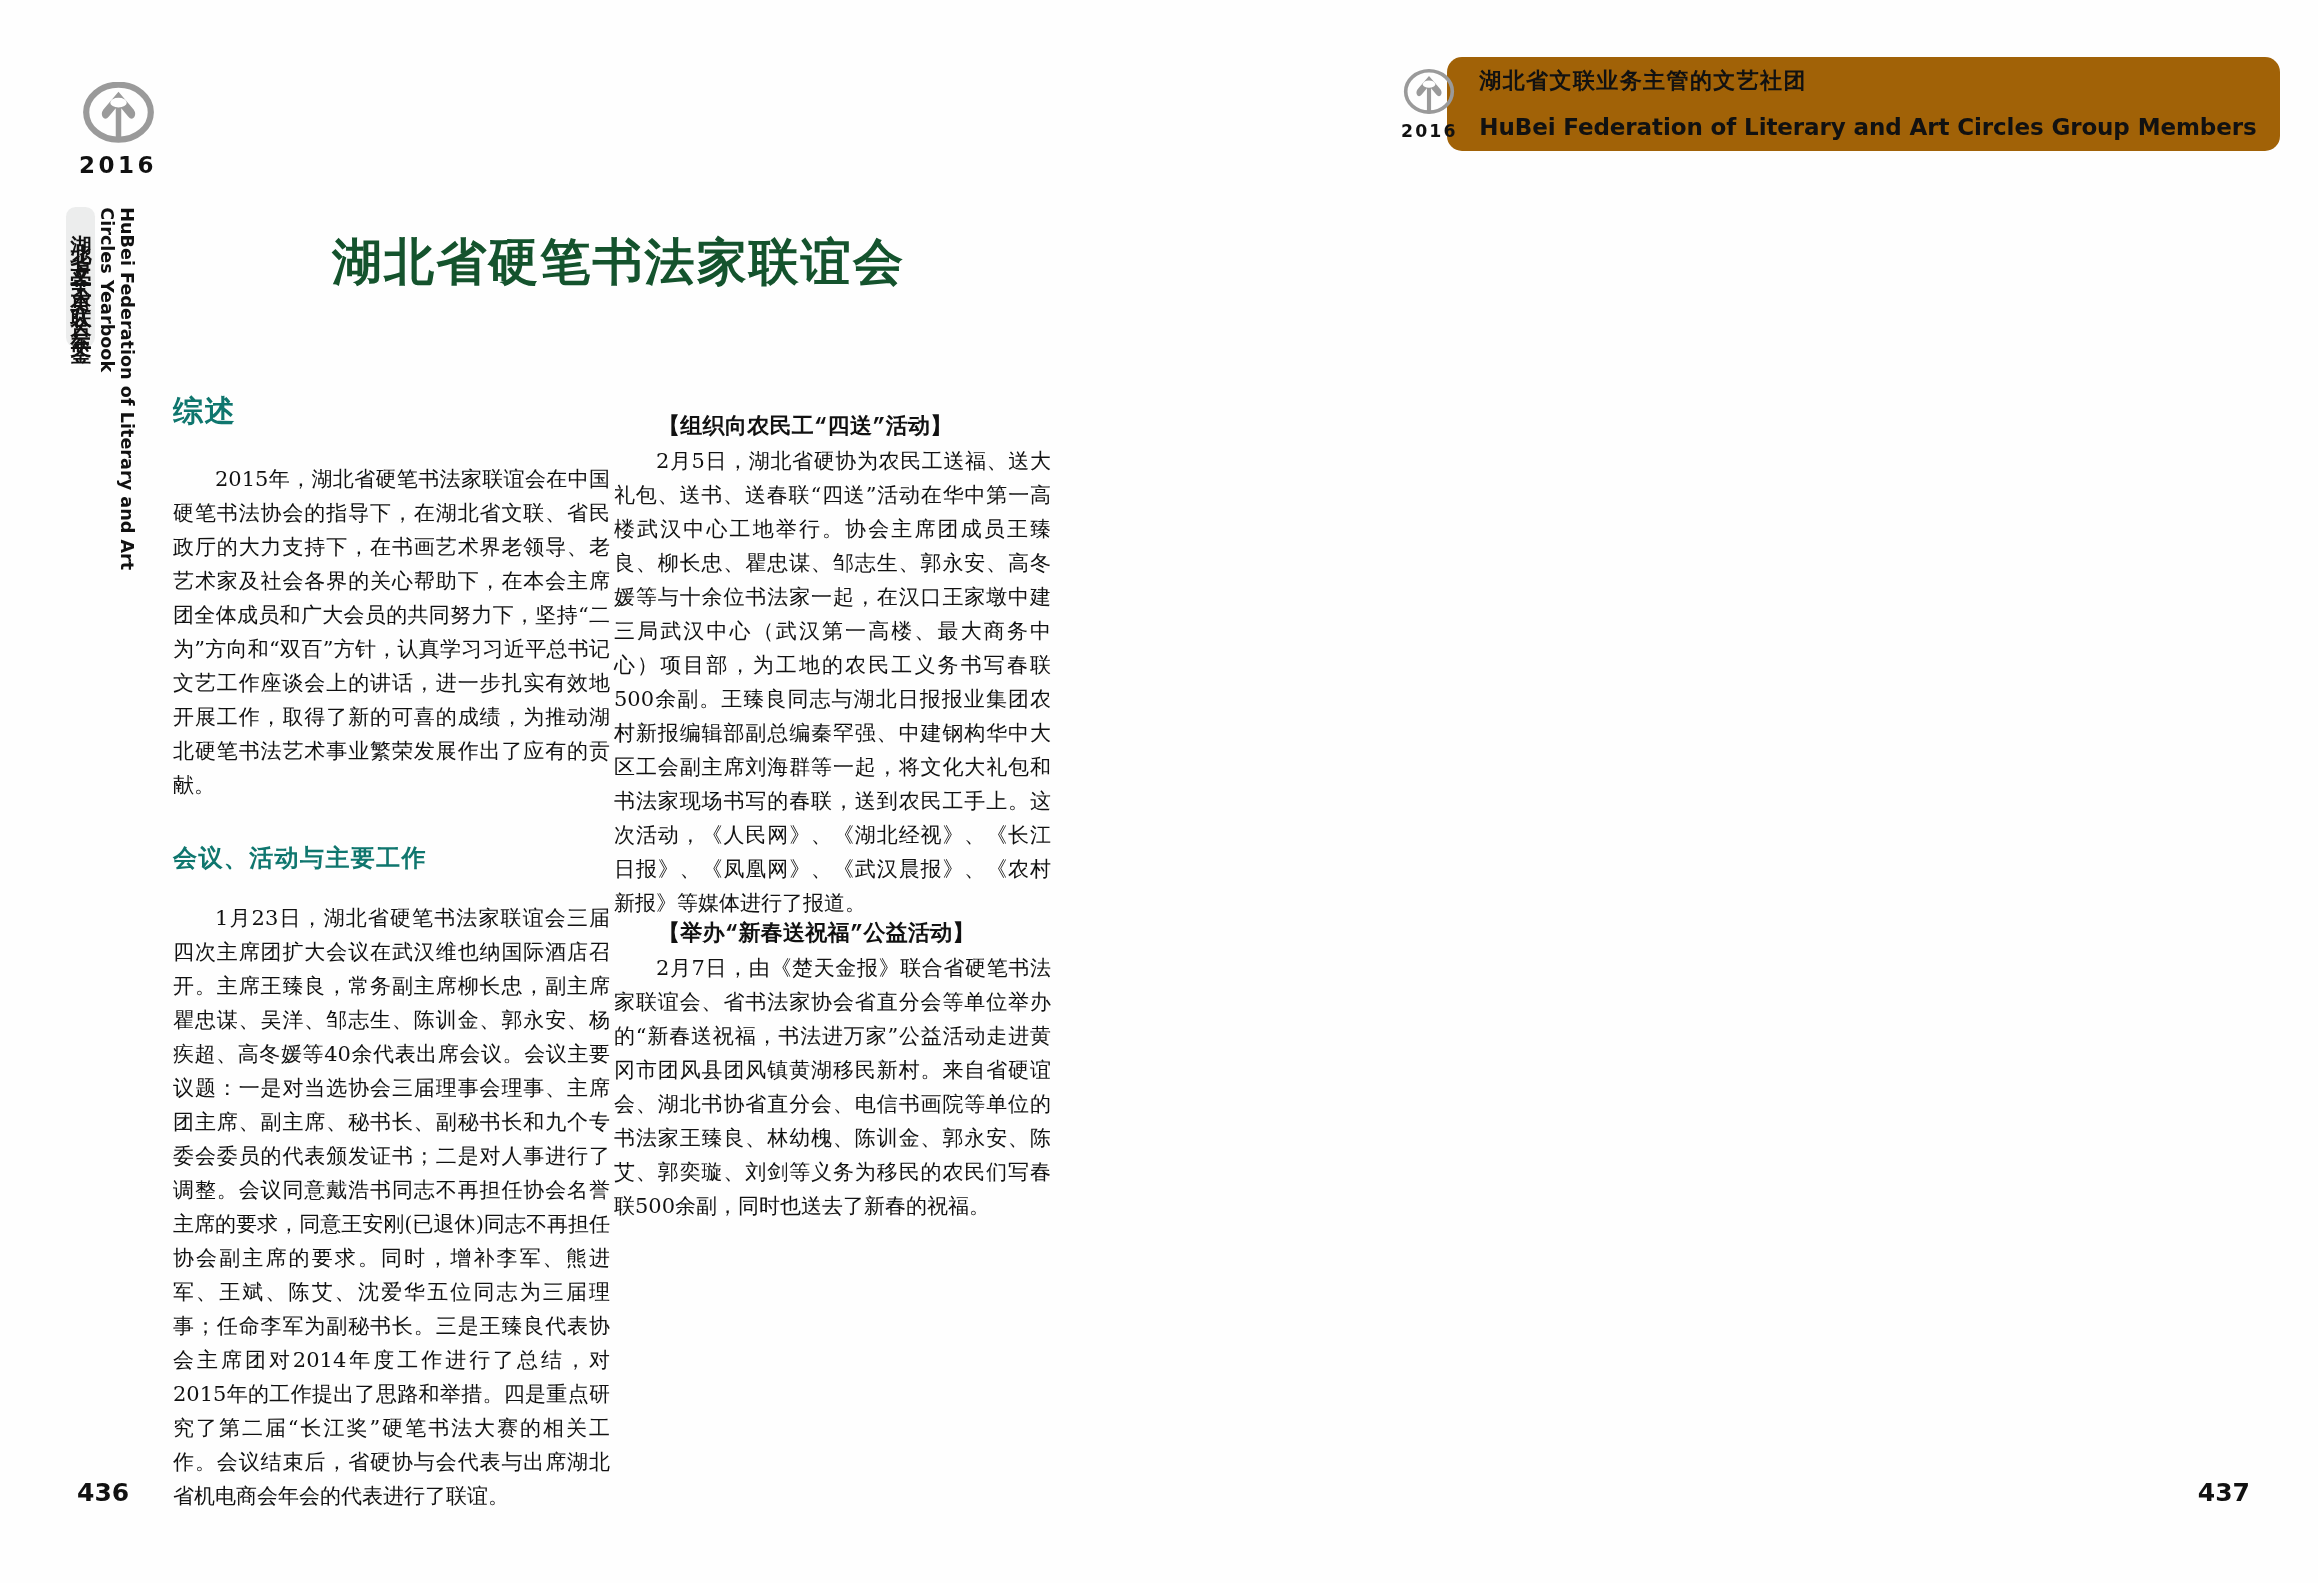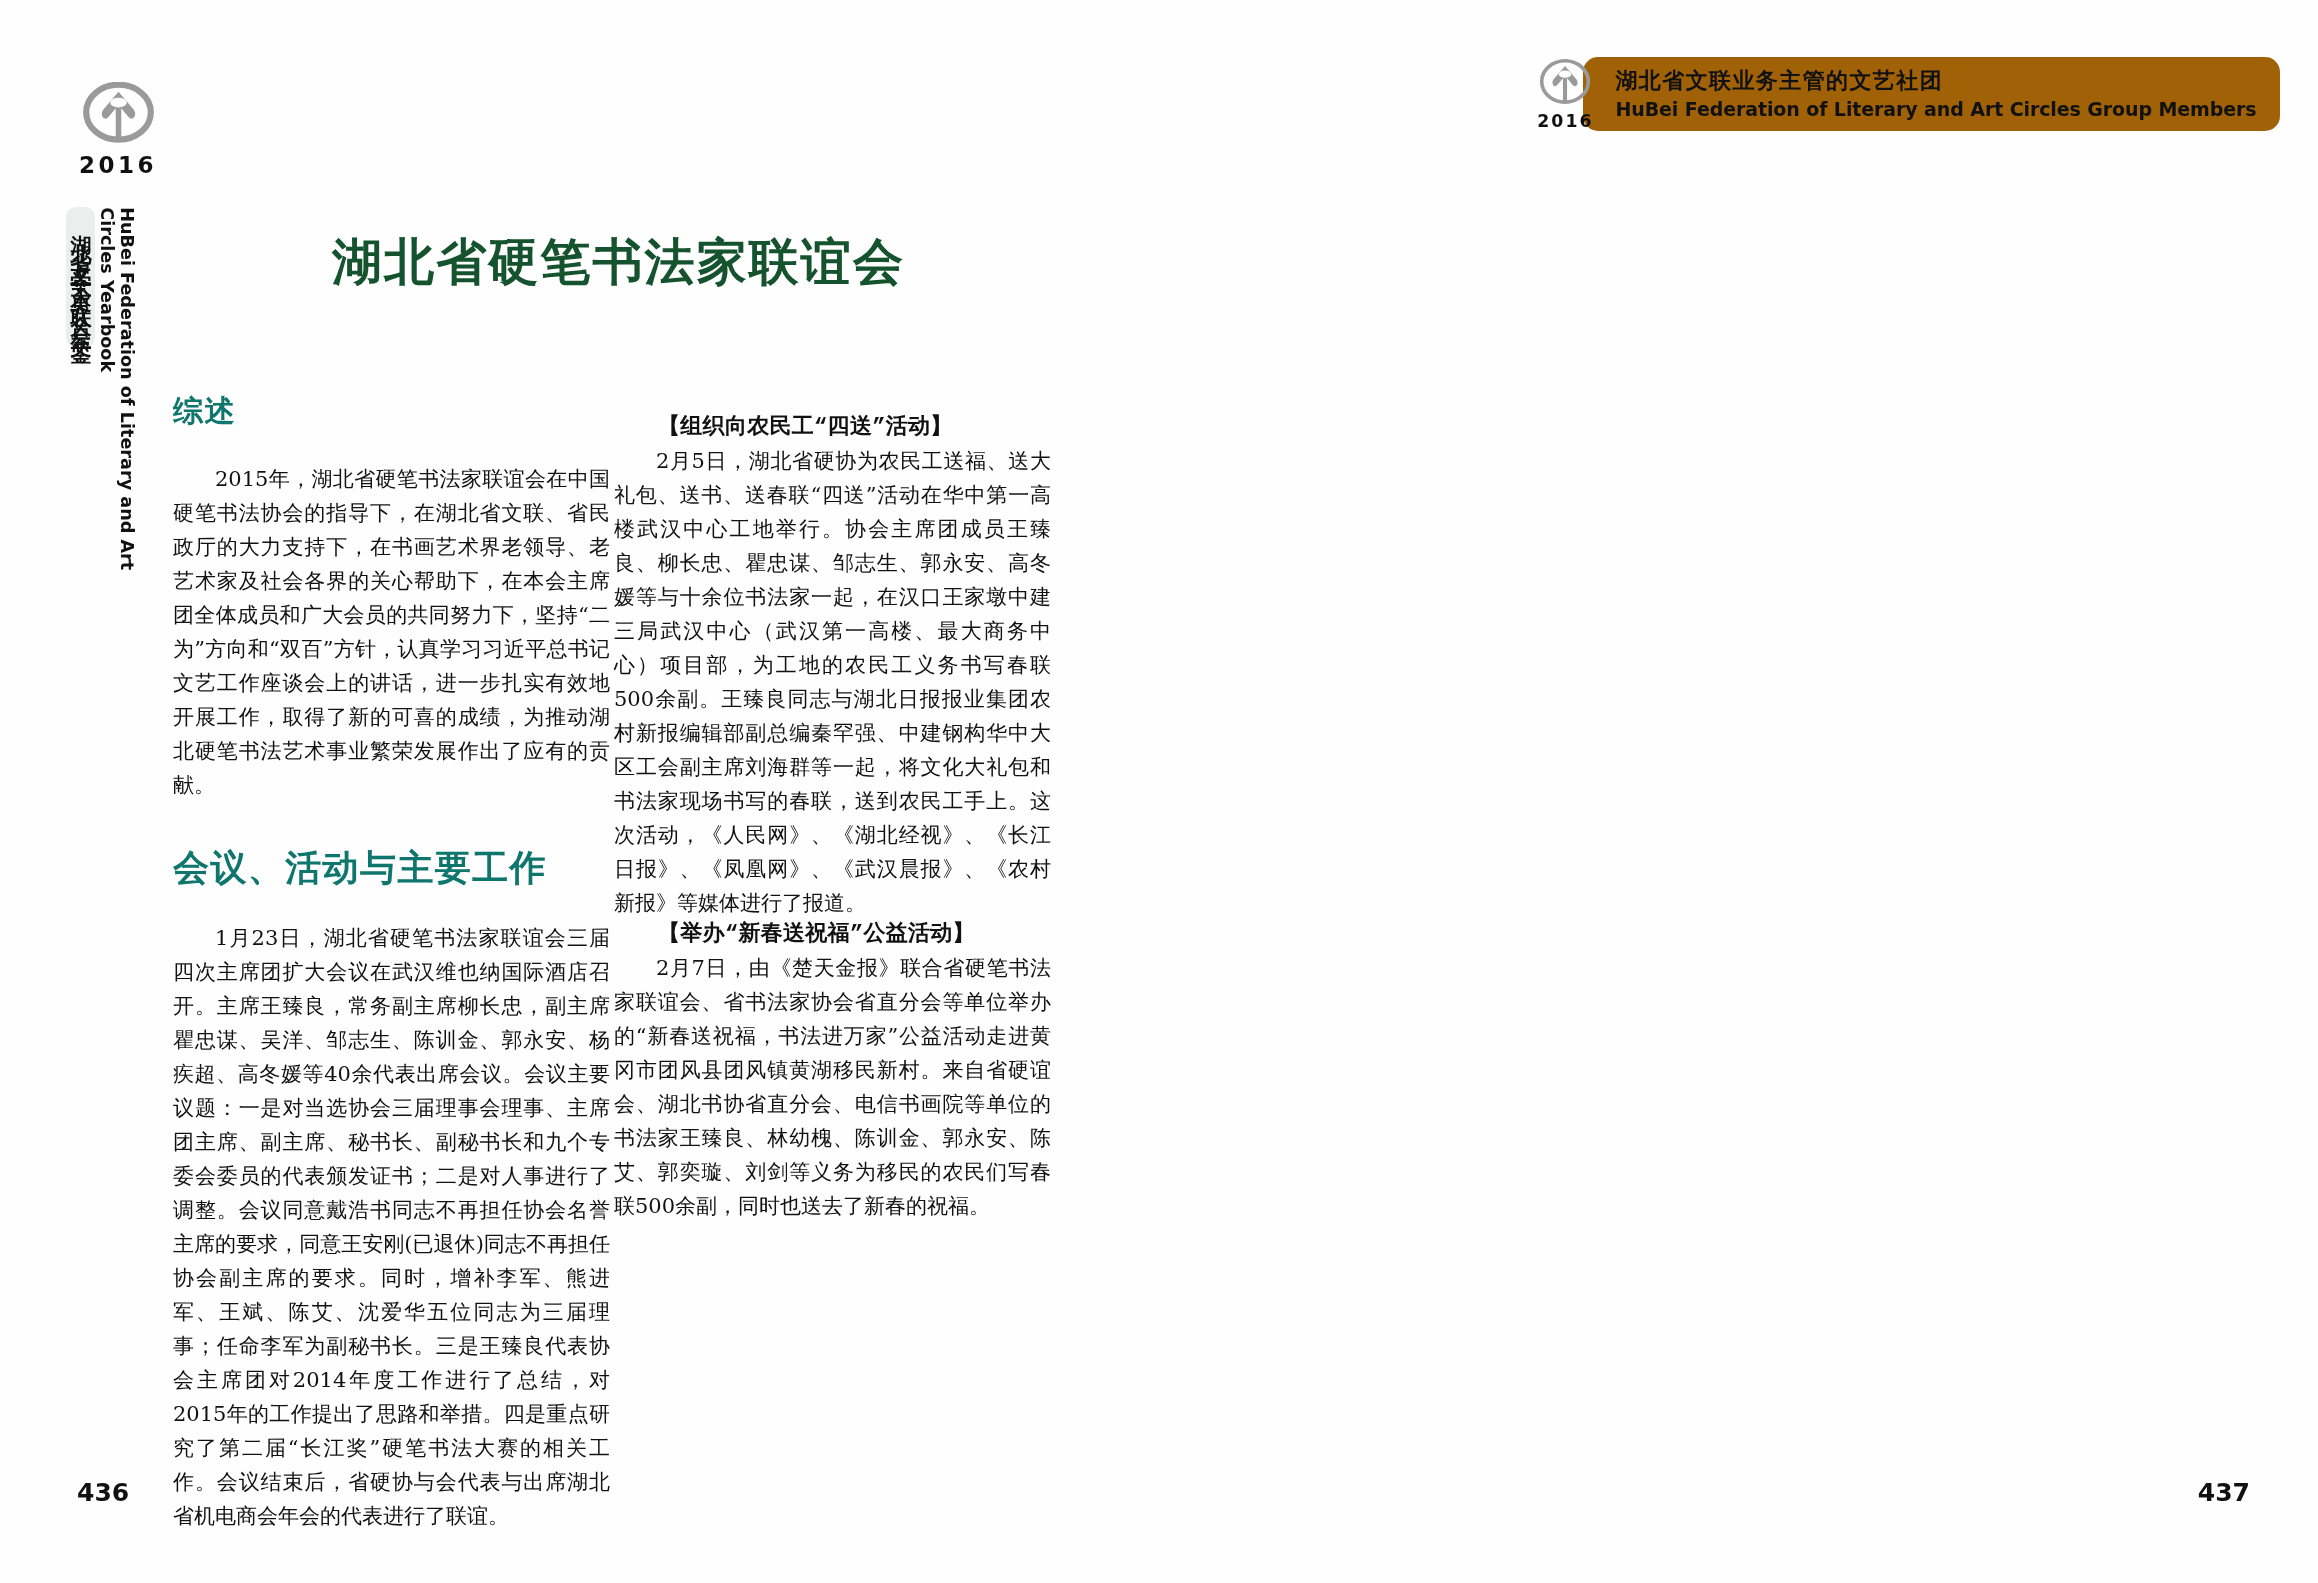--- a/index.html
+++ b/index.html
@@ -103,23 +103,23 @@
     font-family:"DejaVu Sans","Liberation Sans",sans-serif;
     font-weight:700;
     font-size:22px;
     letter-spacing:1.4px;
     color:#111;
     line-height:1.25;
   }
   .badge-en{
     font-family:"DejaVu Sans","Liberation Sans",sans-serif;
     font-weight:700;
-    font-size:19px;
-    color:#111;
-    margin-top:4px;
+    font-size:23px;
+    color:#111;
+    margin-top:20px;
     letter-spacing:-0.1px;
   }
 
   
   .article-title{
     position:absolute;
     left:159px;
     top:195px;
     width:919px;
     text-align:center;
@@ -149,21 +149,21 @@
   .sec-head{
     font-family:"DejaVu Sans","Liberation Sans",sans-serif;
     font-weight:700;
     font-size:30px;
     letter-spacing:1.4px;
     text-align:left;
     margin:0 0 26px 0;
     color:#0f766e;
   }
   .sec-head.big{
-    font-size:36px;
+    font-size:24px;
     margin:37px 0 23.5px 0;
   }
   .sub-head{
     font-family:Liberation Mono, monospace;
     font-weight:700;
     font-size:22px;
     letter-spacing:0.3px;
     line-height:1.4;
     margin:23.5px 0 7px 0;
     color:#111;

